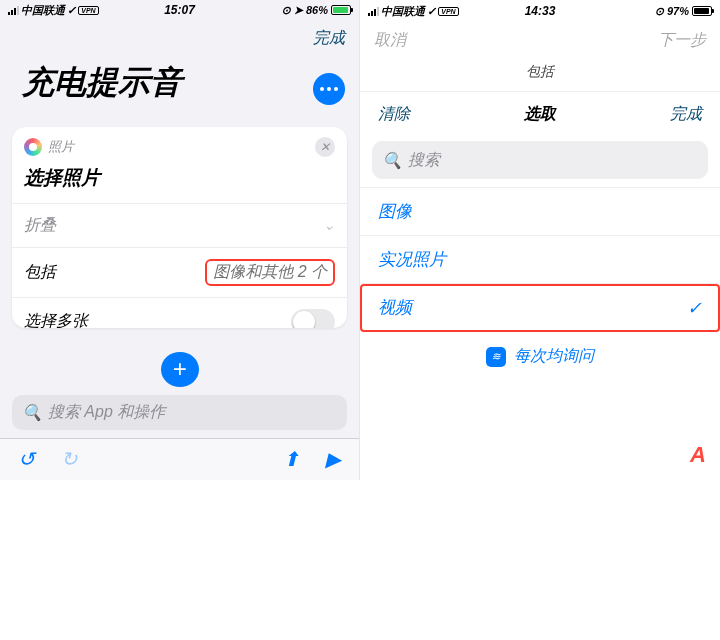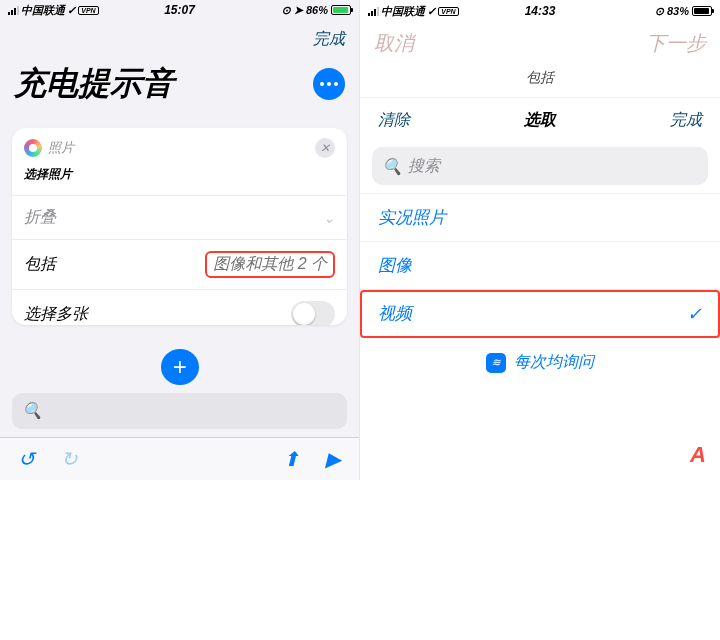--- a/index.html
+++ b/index.html
@@ -19,49 +19,49 @@
     .signal span:nth-child(1){height:3px} .signal span:nth-child(2){height:5px} .signal span:nth-child(3){height:7px} .signal span:nth-child(4){height:9px; background:#ccc}
     .vpn { border:1px solid #000; border-radius:2px; font-size:7px; padding:0 2px; }
     .battery { width:20px; height:10px; border:1px solid #000; border-radius:2px; position:relative; }
     .battery::after { content:""; position:absolute; right:-3px; top:2px; width:2px; height:4px; background:#000; border-radius:0 1px 1px 0; }
     .battery-fill { position:absolute; left:1px; top:1px; bottom:1px; width:85%; background:#30d158; border-radius:1px; }
     .battery-fill.dark { background:#000; width:83%; }
 
     .topbar { height: 40px; display: flex; align-items: center; justify-content: flex-end; padding: 0 14px; }
     .link { color:#0c4a6e; font-size:16px; }
 
-    .header { display:flex; align-items:center; padding: 4px 14px 14px; }
+    .header { display:flex; align-items:flex-end; padding: 4px 14px 14px; margin-left: 8px; }
     .title { font-size: 32px; font-weight: 800; flex:1; }
     .dots-btn { width:32px; height:32px; border-radius:50%; background:#007aff; display:flex; align-items:center; justify-content:center; }
     .dots-btn span { width:4px; height:4px; background:#fff; border-radius:50%; margin:0 1.5px; display:inline-block; }
 
     .card { margin: 8px 12px; background:#fff; border-radius:14px; box-shadow: 0 1px 3px rgba(0,0,0,0.08); overflow:hidden; }
     .card-hd { display:flex; align-items:center; padding:10px 12px 4px; }
     .photos-icon { width:18px; height:18px; border-radius:50%; background: conic-gradient(#ff5f6d,#ffc371,#47e891,#3fa9f5,#b06ab3,#ff5f6d); margin-right:6px; position:relative; }
     .photos-icon::after{content:"";position:absolute;inset:5px;border-radius:50%;background:#fff;}
     .card-hd-label { color:#8e8e93; font-size:13px; flex:1; }
     .close-x { width:20px; height:20px; border-radius:50%; background:#e5e5ea; display:flex; align-items:center; justify-content:center; color:#8e8e93; font-size:12px; }
-    .card-title { font-size:12px; font-weight:600; padding:4px 12px 12px; }
+    .card-title { font-size:19px; font-weight:600; padding:4px 12px 12px; }
     .row { display:flex; align-items:center; padding:11px 12px; border-top:1px solid #ececec; font-size:16px;gap:40px; }
     .row .label { flex:1; color:#000; }
     .row .muted { color:#8e8e93; }
     .chevron { color:#c7c7cc; font-size:14px; }
     .highlight-box { border:2px solid #ff3b30; border-radius:6px; padding:1px 6px; color:#737373; }
     .toggle { width:44px; height:26px; background:#e9e9eb; border-radius:13px; position:relative; }
     .toggle::after { content:""; position:absolute; left:2px; top:2px; width:22px; height:22px; background:#fff; border-radius:50%; box-shadow:0 1px 2px rgba(0,0,0,0.3); }
 
     .add-btn { margin:16px auto 0; width:38px; height:38px; border-radius:50%; background:#007aff; display:flex; align-items:center; justify-content:center; color:#fff; font-size:24px; font-weight:300; }
 
     .search-bar { margin:8px 12px; height:38px; background:#e4e4e9; border-radius:10px; display:flex; align-items:center; padding:0 10px; color:#8e8e93; font-size:16px; gap:6px; }
     .left-spacer { flex:1; }
     .bottom-toolbar { height:46px; border-top:1px solid #d1d1d6; display:flex; align-items:center; padding:0 18px; gap:26px; background:#f8f8fa; }
     .tool-icon { color:#007aff; font-size:20px; }
     .tool-spacer { flex:1; }
 
-    .sheet-top { display:flex; align-items:flex-end; padding:8px 14px; font-size:20px; color:#7f1d1d;}
+    .sheet-top { display:flex; align-items:flex-end; padding:8px 14px; font-size:16px; color:#000000;}
     .sheet-top .faded { opacity:0.35; filter:blur(0.3px); }
     .sheet-header { text-align:center; font-size:14px; color:#444; padding:6px 0 10px; border-bottom:1px solid #eee; margin-top:-2px; }
     .sheet-actions { display:flex; align-items:flex-start; padding:12px 18px; font-size:16px; }
     .sheet-actions .mid { flex:1; text-align:center; font-weight:600; color:#000; }
     .right .search-bar { margin:4px 12px 8px; background:#eeeef0; }
 
     .list { }
     .list-item { display:flex; align-items:center; padding:12px 18px; font-size:17px; color:#007aff; border-bottom:1px solid #eee; }
     .list-item:first-child { border-top:1px solid #eee; }
     .list-item.hl { outline:2.5px solid #ff3b30; outline-offset:-2px; border-radius:4px; }
@@ -132,20 +132,21 @@
       <span class="toggle"></span>
     </div>
   </div>
 
   <div class="add-btn">+</div>
 
   <div class="left-spacer"></div>
 
   <div class="search-bar">
     <span>🔍</span>
+    <span>搜索 App 和操作</span>
   </div>
 
   <div class="bottom-toolbar">
     <span class="tool-icon">↺</span>
     <span class="tool-icon" style="opacity:.35">↻</span>
     <span class="tool-spacer"></span>
     <span class="tool-icon">⬆︎</span>
     <span class="tool-icon">▶</span>
   </div>
 </div>
@@ -159,21 +160,21 @@
           <span></span>
           <span></span>
         </span>
       <span>中国联通</span>
       <span>✓︎</span>
       <span class="vpn">VPN</span>
     </div>
     <div class="sb-center">14:33</div>
     <div class="sb-right">
       <span>⊙</span>
-      <span>83%</span>
+      <span>97%</span>
       <span class="battery">
           <span class="battery-fill dark"></span>
         </span>
     </div>
   </div>
 
   <div class="sheet-top">
     <span class="faded">取消</span>
     <span style="flex:1"></span>
     <span class="faded">下一步</span>
@@ -187,24 +188,24 @@
     <span class="link">完成</span>
   </div>
 
   <div class="search-bar">
     <span>🔍</span>
     <span>搜索</span>
   </div>
 
   <div class="list">
     <div class="list-item">
+      <span style="flex:1">图像</span>
+    </div>
+    <div class="list-item">
       <span style="flex:1">实况照片</span>
-    </div>
-    <div class="list-item">
-      <span style="flex:1">图像</span>
     </div>
     <div class="list-item hl">
       <span style="flex:1">视频</span>
       <span class="check">✓</span>
     </div>
   </div>
 
   <div class="askrow">
     <span class="chat-icon">≋</span>
     <span>每次均询问</span>

